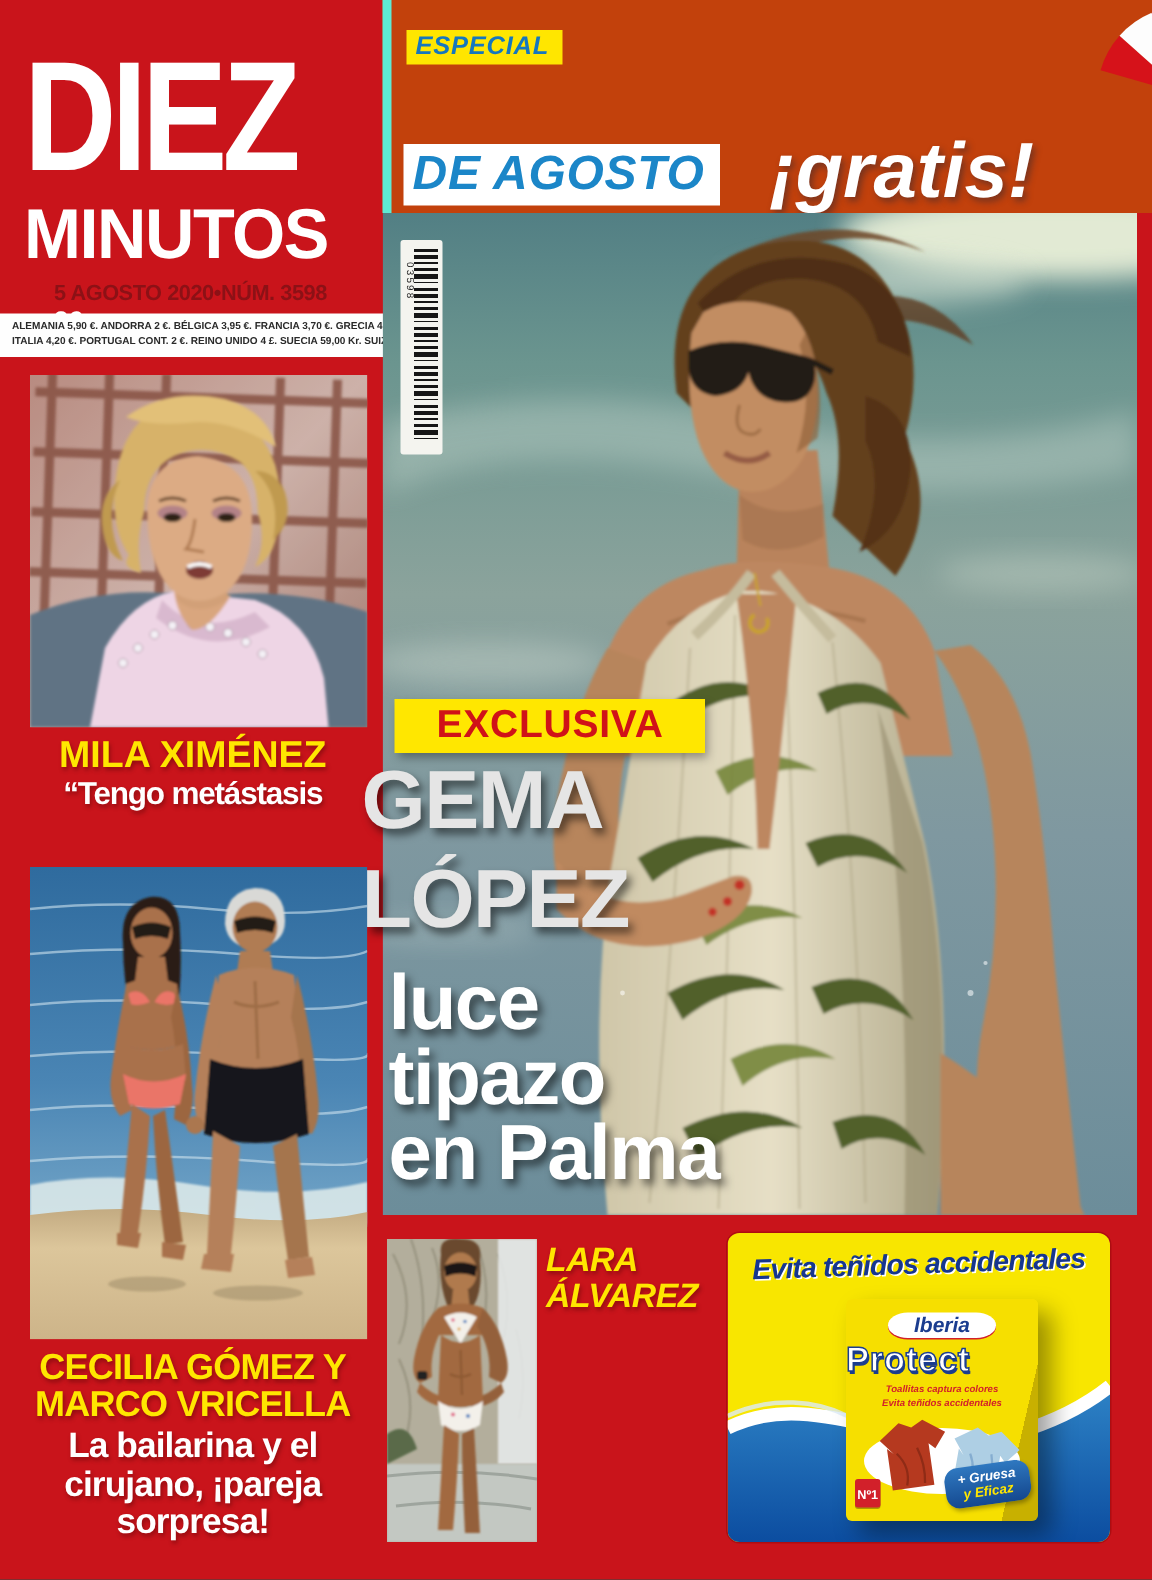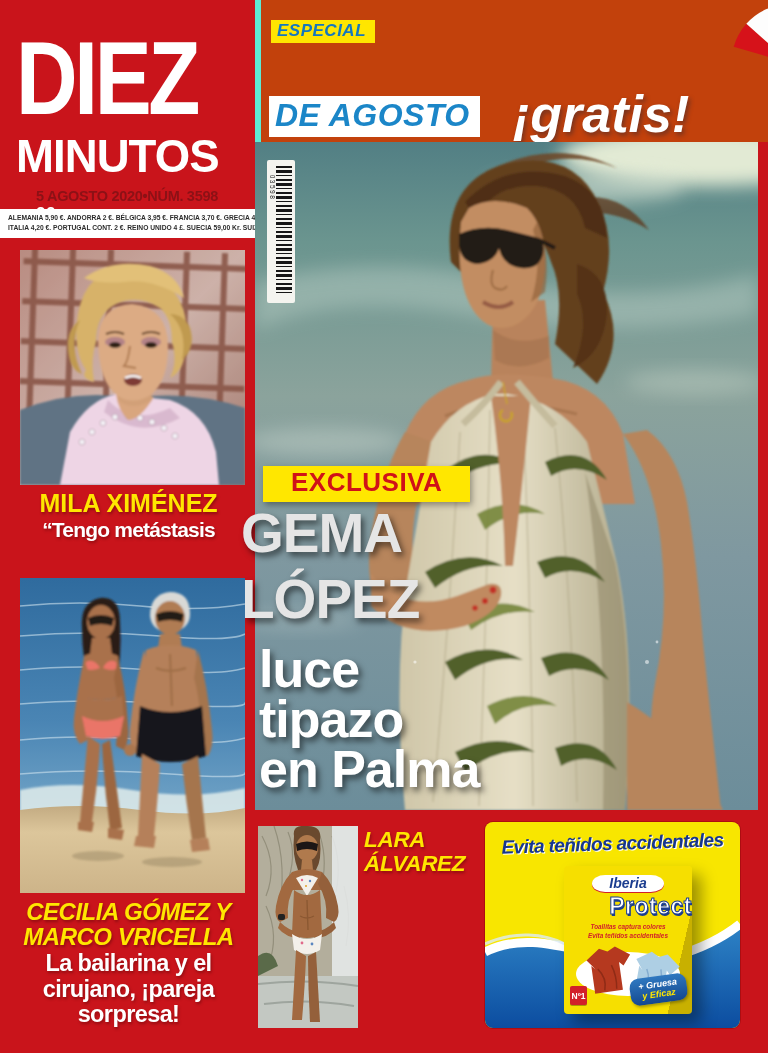--- a/index.html
+++ b/index.html
@@ -64,41 +64,41 @@
     line-height:50px;letter-spacing:-1px;text-shadow:3px 4px 6px rgba(0,0,0,.55);}
 
   
   .story-name{color:#ffe600;font-weight:bold;text-align:center;
     text-shadow:1px 2px 3px rgba(60,0,0,.4);}
   .story-dek{color:#fff;font-weight:bold;text-align:center;
     text-shadow:1px 2px 3px rgba(60,0,0,.4);}
   .mila-name{left:0;top:489px;width:257px;font-size:25px;letter-spacing:0;}
   .mila-quote{left:0;top:517px;width:257px;font-size:21px;line-height:26px;letter-spacing:-.8px;}
   .cecilia-name{left:0;top:899px;width:257px;font-size:24px;line-height:25px;
-    font-style:italic;letter-spacing:-.5px;}
+    letter-spacing:-.5px;}
   .cecilia-dek{left:0;top:951px;width:257px;font-size:23.5px;line-height:25.5px;letter-spacing:-.6px;}
   .lara-name{left:364px;top:828px;width:125px;font-size:22.5px;line-height:24px;
     font-style:italic;text-align:left;letter-spacing:-.3px;}
   .lara-dek{left:364px;top:881px;width:125px;font-size:20.5px;line-height:23px;
     text-align:left;letter-spacing:-.6px;}
 
   
   .ad{left:485px;top:822px;width:255px;height:206px;border-radius:8px;overflow:hidden;
     box-shadow:0 0 0 1px rgba(120,0,0,.35);}
   .ad-bg{position:absolute;inset:0;}
   .ad-headline{position:absolute;left:0;top:11px;width:100%;text-align:center;
     color:#16368f;font-weight:bold;font-style:italic;font-size:19px;letter-spacing:-.6px;
     transform:rotate(-2deg);text-shadow:1px 1px 0 #fff;}
   .product-box{position:absolute;left:63px;top:44px;width:128px;height:148px;border-radius:4px;
     background:linear-gradient(103deg,#f6df00 85%,#c8b000 85%);
     box-shadow:9px 9px 16px rgba(0,0,0,.38);margin-left:16px;}
   .iberia-pill{margin:9px auto 0;width:72px;background:#fff;border-radius:14px/9px;
     color:#1b3d8f;font-weight:bold;font-style:italic;font-size:14px;text-align:center;
     padding:0 0 1px;box-shadow:0 1px 0 #d2202a;}
-  .protect{margin-top:1px;text-align:right;color:#fff;font-weight:bold;font-size:23px;
+  .protect{margin-top:1px;text-align:left;color:#fff;font-weight:bold;font-size:23px;
     letter-spacing:.5px;-webkit-text-stroke:1px #1b3d8f;text-shadow:1px 2px 0 #1b3d8f;}
   .taglines{margin-top:3px;text-align:center;color:#d2202a;font-weight:bold;font-style:italic;
     font-size:6.4px;line-height:1.35;}
   .shirts{position:absolute;left:4px;top:78px;width:120px;height:54px;}
   .ribbon{position:absolute;right:5px;bottom:11px;background:linear-gradient(#2f78c0,#14488f);
     color:#fff;font-weight:bold;font-style:italic;font-size:9px;line-height:1.15;
     padding:3px 9px;border-radius:9px;transform:rotate(-8deg);text-align:center;
     box-shadow:1px 2px 3px rgba(0,0,0,.3);}
   .ribbon .rb2{color:#ffe600;}
   .n1-badge{position:absolute;left:6px;bottom:9px;width:17px;height:19px;background:#d2202a;

